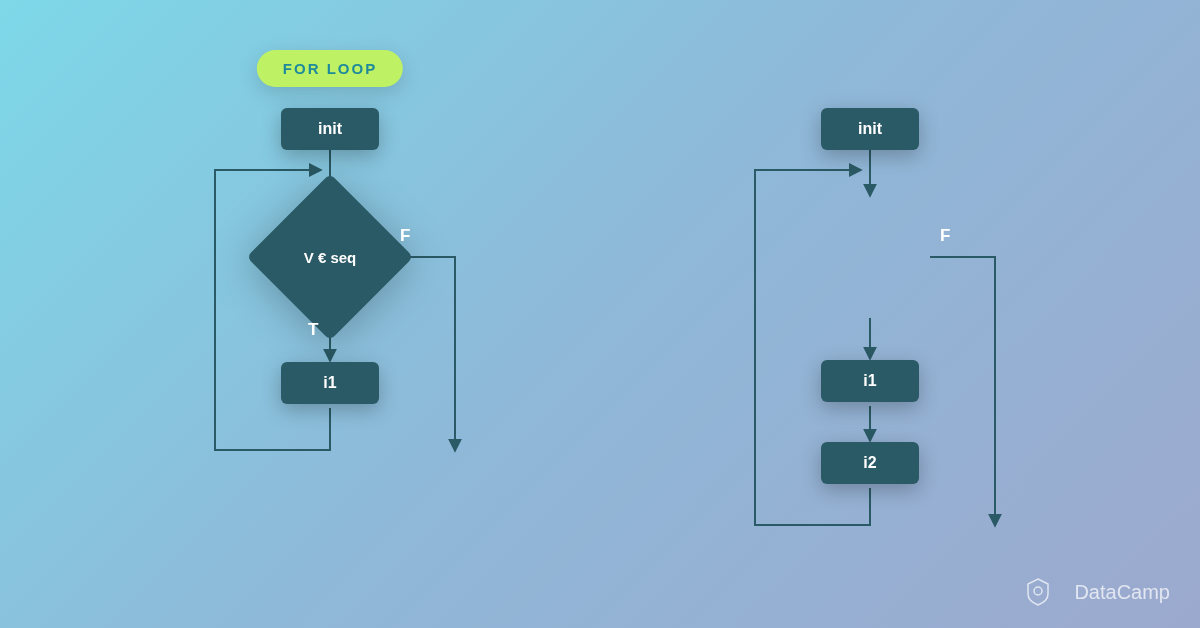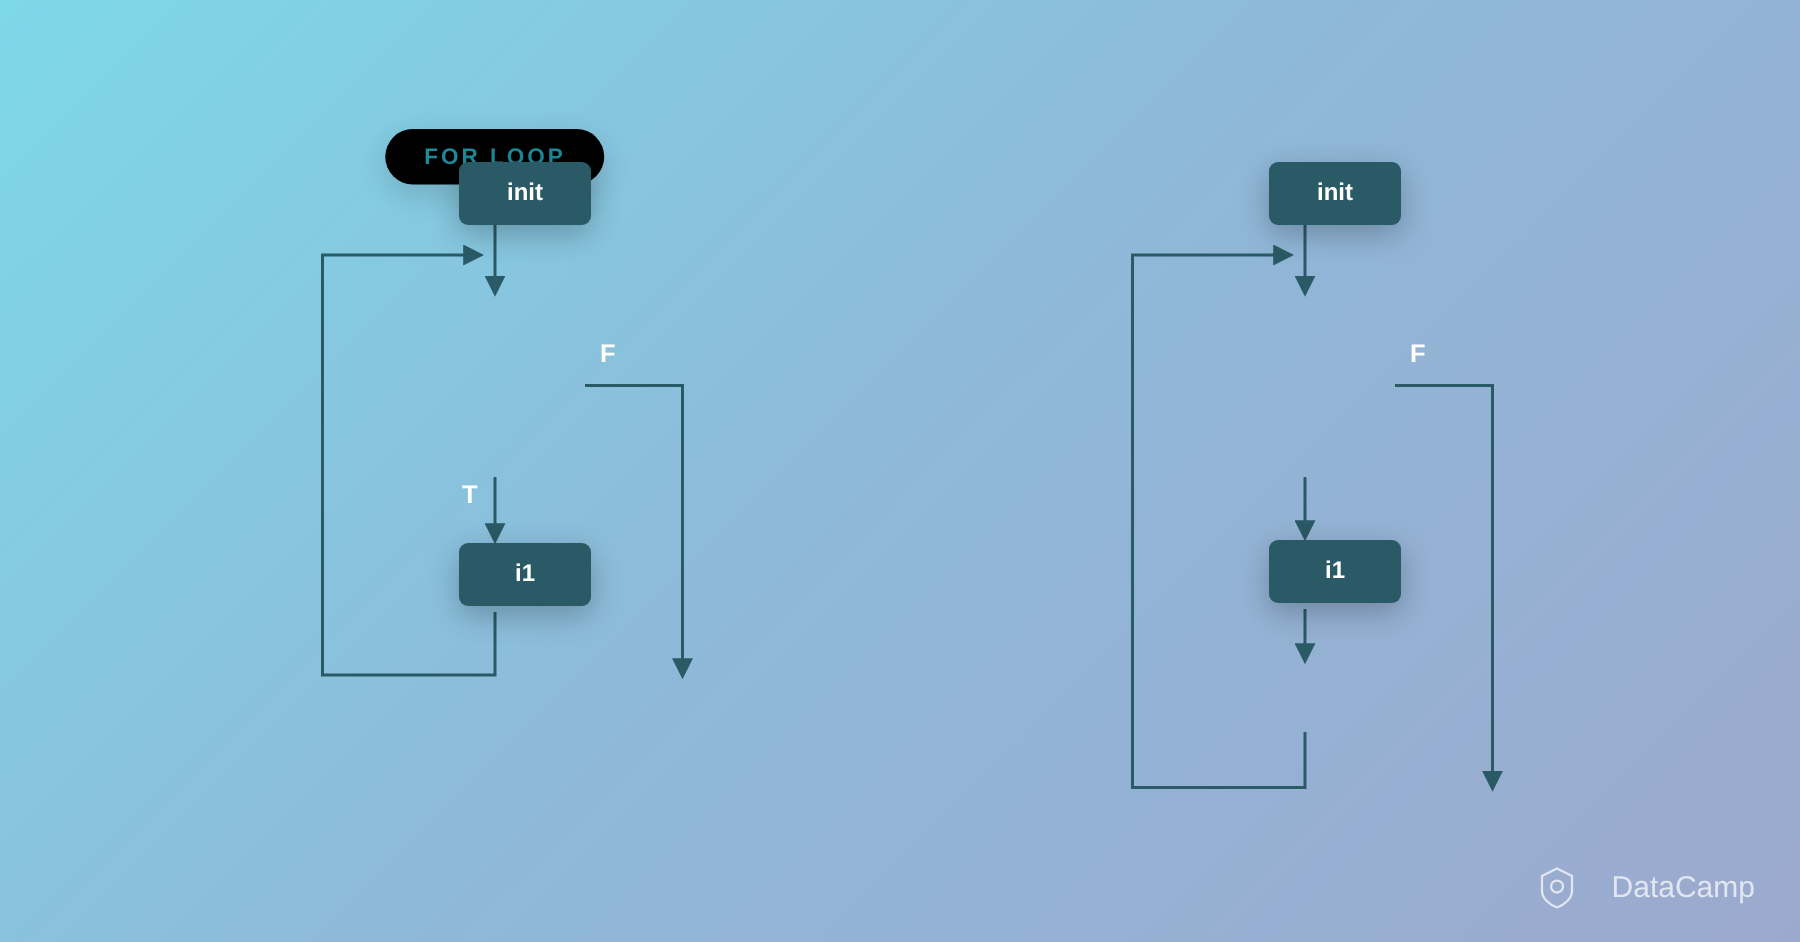--- a/index.html
+++ b/index.html
@@ -17,48 +17,46 @@
     gap: 200px;
     padding-top: 50px;
   }
   .flowchart {
     position: relative;
     width: 340px;
     height: 520px;
   }
   .pill {
     position: absolute;
-    background: #000000;
+    background: #bef264;
     color: #1e8a9b;
     font-weight: 700;
     font-size: 15px;
     letter-spacing: 2px;
     padding: 10px 26px;
     border-radius: 999px;
     left: 50%;
     transform: translateX(-50%);
     top: 0;
     box-shadow: 0 6px 20px rgba(0,0,0,0.15);
     white-space: nowrap;
-    margin-top: 36px;
   }
   .box {
     position: absolute;
     background: #2a5a65;
     color: #ffffff;
     font-weight: 600;
     font-size: 16px;
     padding: 12px 0;
-    width: 88px;
+    width: 98px;
     text-align: center;
     border-radius: 6px;
     left: 50%;
     transform: translateX(-50%);
     box-shadow: 0 6px 20px rgba(0,0,0,0.25);
-    margin-left: 20px;
   }
   .diamond {
     position: absolute;
     width: 118px;
     height: 118px;
     left: 50%;
     transform: translateX(-50%);
     filter: drop-shadow(0 6px 20px rgba(0,0,0,0.25));
   }
   .diamond-shape {
@@ -127,20 +125,24 @@
 
       <path d="M 170 358 L 170 400 L 55 400 L 55 120 L 160 120" fill="none" stroke="#2a5a65" stroke-width="2" marker-end="url(#arrow1)"></path>
 
       <path d="M 230 207 L 295 207 L 295 400" fill="none" stroke="#2a5a65" stroke-width="2" marker-end="url(#arrow1)"></path>
     </svg>
 
     <div class="pill">FOR LOOP</div>
 
     <div class="box" style="top:58px;">init</div>
 
+    <div class="diamond" style="top:148px;">
+      <div class="diamond-shape"></div>
+      <div class="diamond-text">V € seq</div>
+    </div>
 
     <div class="label" style="top:270px; left:148px;">T</div>
     <div class="label" style="top:176px; left:240px;">F</div>
 
     <div class="box" style="top:312px;">i1</div>
   </div>
 
   <div class="flowchart">
     <svg class="lines">
       <defs>
@@ -160,20 +162,21 @@
       <path d="M 230 207 L 295 207 L 295 475" fill="none" stroke="#2a5a65" stroke-width="2" marker-end="url(#arrow2)"></path>
     </svg>
 
 
     <div class="box" style="top:58px;">init</div>
 
 
     <div class="label" style="top:176px; left:240px;">F</div>
 
     <div class="box" style="top:310px;">i1</div>
+    <div class="box" style="top:392px;">i2</div>
   </div>
 
 </div>
 
 <div class="logo">
   <svg class="logo-icon" viewBox="0 0 24 28">
     <path d="M12 1 L22 6 L22 16 C22 21 17 25 12 27 C7 25 2 21 2 16 L2 6 Z" fill="none" stroke="rgba(255,255,255,0.7)" stroke-width="1.5"></path>
     <circle cx="12" cy="13" r="4" fill="none" stroke="rgba(255,255,255,0.7)" stroke-width="1.5"></circle>
   </svg>
   <span>DataCamp</span>

